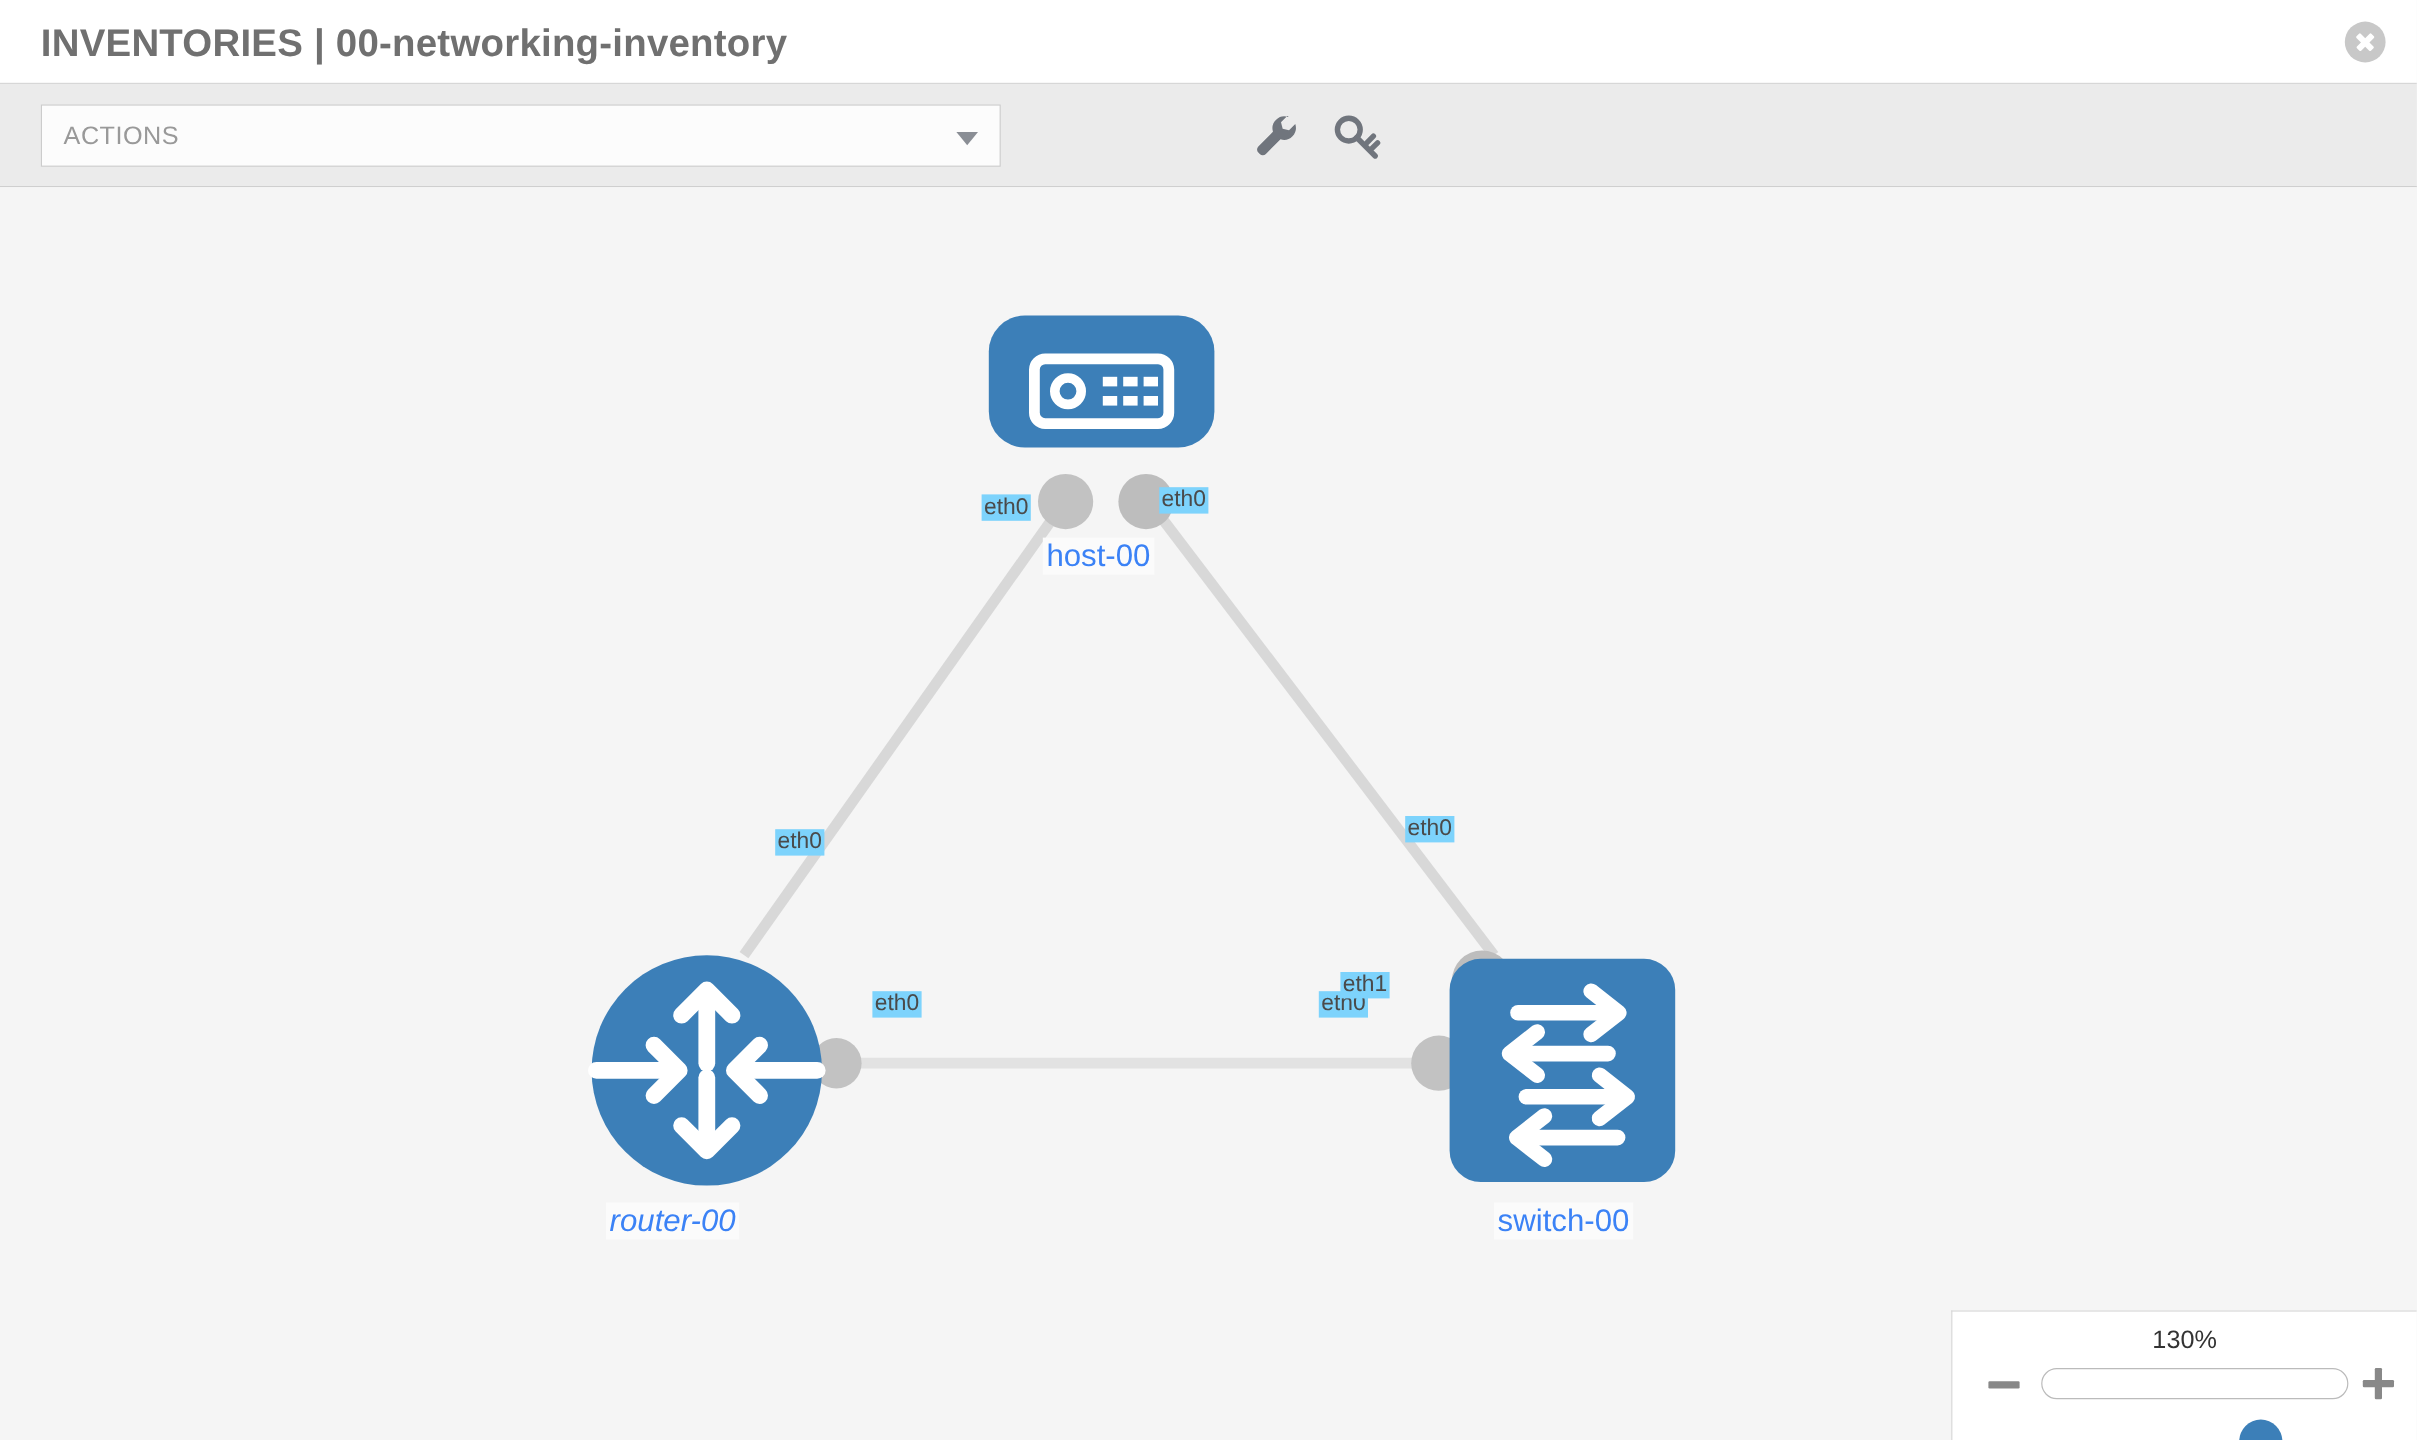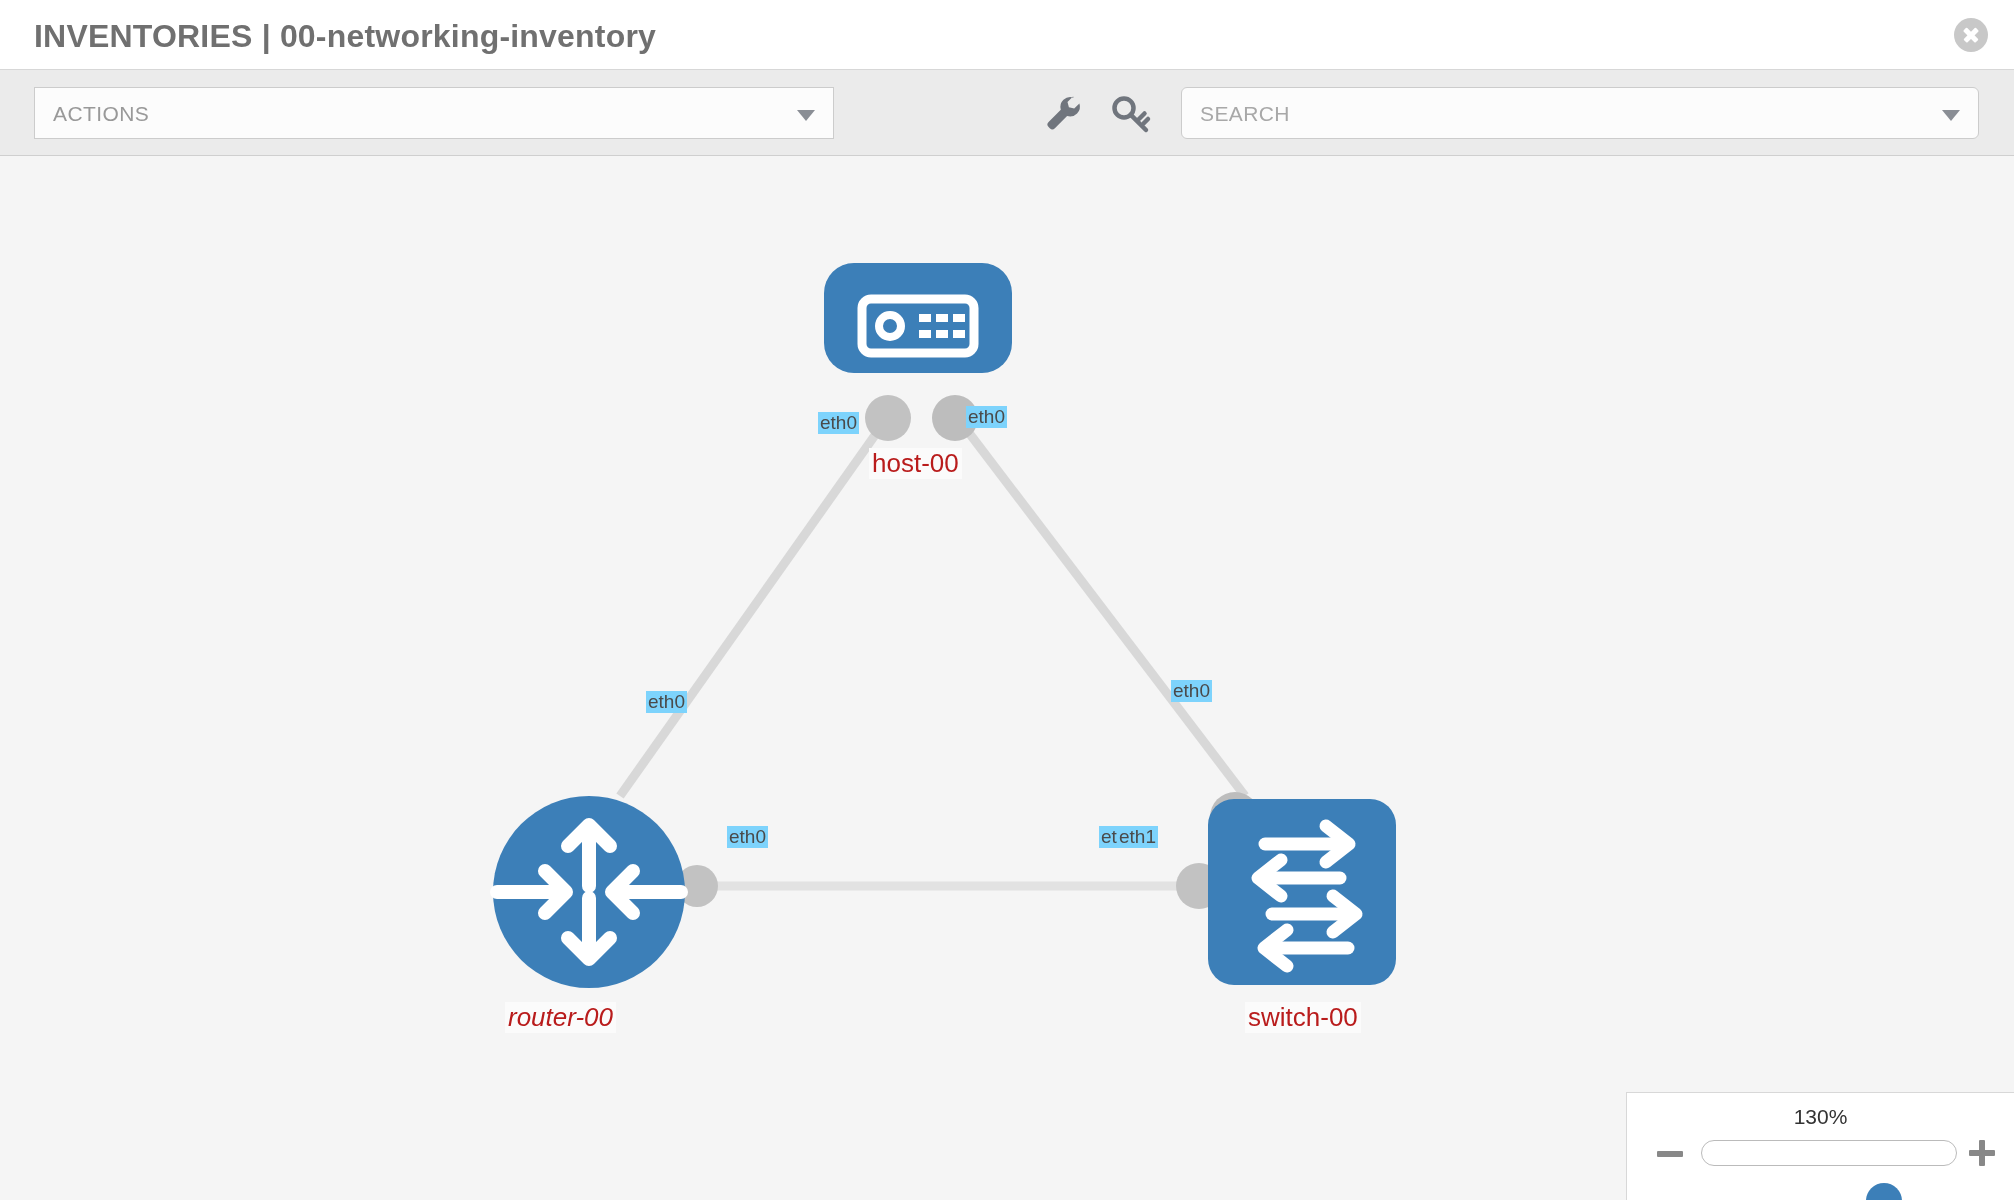--- a/index.html
+++ b/index.html
@@ -93,21 +93,21 @@
     position: absolute; top: 156px; left: 0;
     width: 2014px; height: 1044px;
     background: #f5f5f5;
     overflow: hidden;
   }
   .topology-svg { position: absolute; top: 0; left: 0; }
 
   
   .node-label {
     position: absolute;
-    font-size: 26px; color: #b91c1c;
+    font-size: 26px; color: #3b82f6;
     background: #fbfbfb;
     white-space: nowrap;
     padding: 0 3px;
   }
   .iface-label {
     position: absolute;
     font-size: 19px; color: #4a4a4a;
     background: #7dd3fc;
     white-space: nowrap;
     padding: 0 2px;
@@ -176,24 +176,20 @@
 
   <div class="tool-icon key">
     <svg width="46" height="46" viewBox="0 0 46 46" aria-hidden="true">
       <circle cx="16" cy="18" r="9.5" fill="none" stroke="#70757d" stroke-width="4.5"></circle>
       <path d="M22.6 24.6 L38 40" stroke="#70757d" stroke-width="4.5" stroke-linecap="round"></path>
       <path d="M31 29 L36.5 23.5" stroke="#70757d" stroke-width="4.5" stroke-linecap="round"></path>
       <path d="M35.5 33.5 L40 29" stroke="#70757d" stroke-width="4.5" stroke-linecap="round"></path>
     </svg>
   </div>
 
-  <div class="search-box">
-    <span class="search-label">SEARCH</span>
-    <span class="caret"></span>
-  </div>
 </div>
 
 <div class="canvas">
 
   <svg class="topology-svg" width="2014" height="1044">
 
     <g>
       <line x1="885" y1="265" x2="620" y2="640" stroke="#d8d8d8" stroke-width="9"></line>
       <line x1="960" y1="265" x2="1245" y2="640" stroke="#d8d8d8" stroke-width="9"></line>
       <line x1="680" y1="730" x2="1215" y2="730" stroke="#e2e2e2" stroke-width="9"></line>
@@ -257,21 +253,21 @@
       </g>
     </g>
   </svg>
 
   <span class="iface-label" style="left:818px; top:256px;">eth0</span>
   <span class="iface-label" style="left:966px; top:250px;">eth0</span>
   <span class="iface-label" style="left:646px; top:535px;">eth0</span>
   <span class="iface-label" style="left:1171px; top:524px;">eth0</span>
   <span class="iface-label" style="left:727px; top:670px;">eth0</span>
   <span class="iface-label" style="left:1099px; top:670px;">eth0</span>
-  <span class="iface-label" style="left:1117px; top:670px;">eth1</span>
+  <span class="iface-label" style="left:1117px; top:654px;">eth1</span>
 
   <span class="node-label" style="left:869px; top:292px;">host-00</span>
   <span class="node-label" style="left:505px; top:846px;font-style:italic;">router-00</span>
   <span class="node-label" style="left:1245px; top:846px;">switch-00</span>
 
   <div class="zoom-widget">
     <div class="zoom-value">130%</div>
     <div class="zoom-minus"></div>
     <div class="zoom-track">
       <div class="zoom-thumb"></div>

